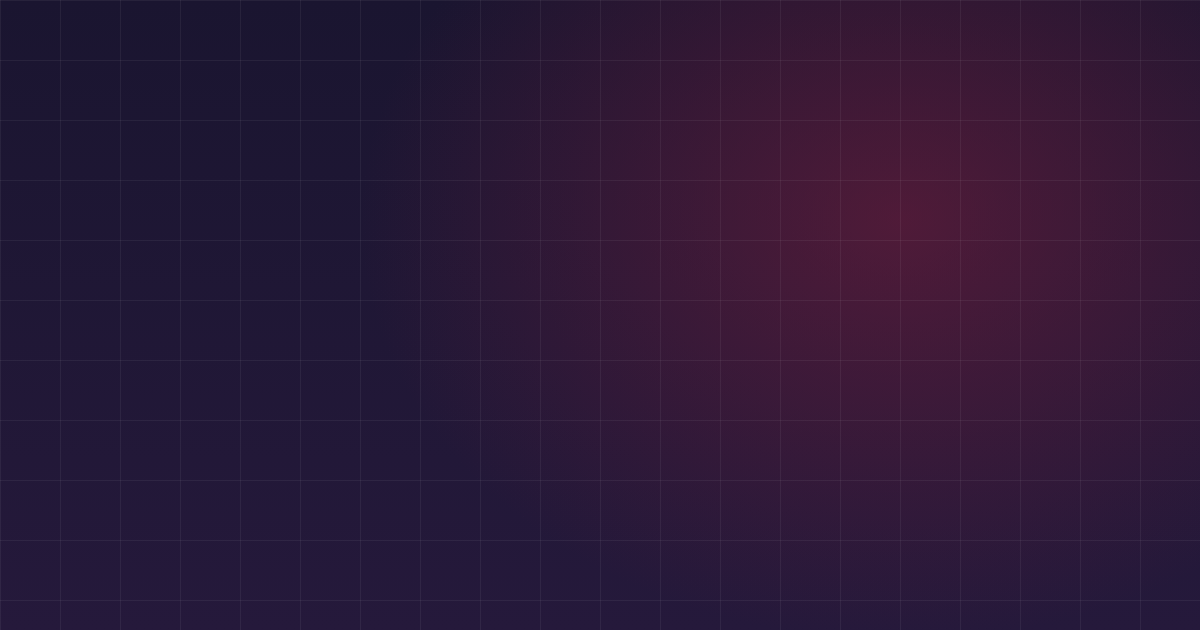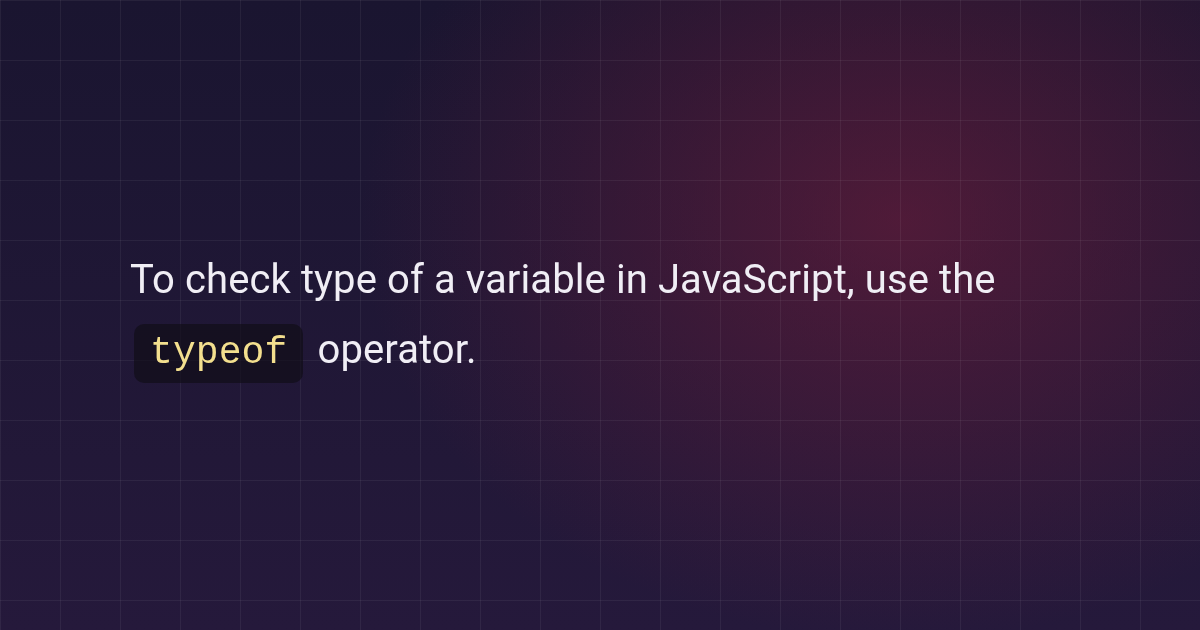--- a/index.html
+++ b/index.html
@@ -62,18 +62,13 @@
       vertical-align: baseline;
       line-height: 1.3;
       margin: 0 4px;
     }
   </style>
 </head>
 <body>
 
 <div class="card">
   <div class="grid-overlay"></div>
-  <p class="content">
-    <span>To check type of a variable in JavaScript, use the </span>
-    <span class="code">typeof</span>
-    <span> operator.</span>
-  </p>
 </div>
 
 </body></html>

